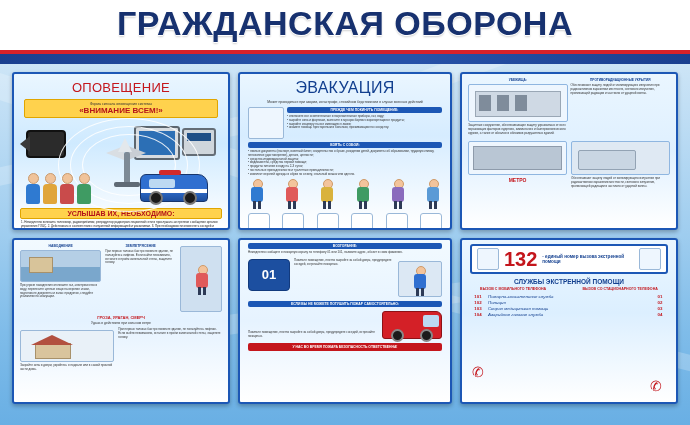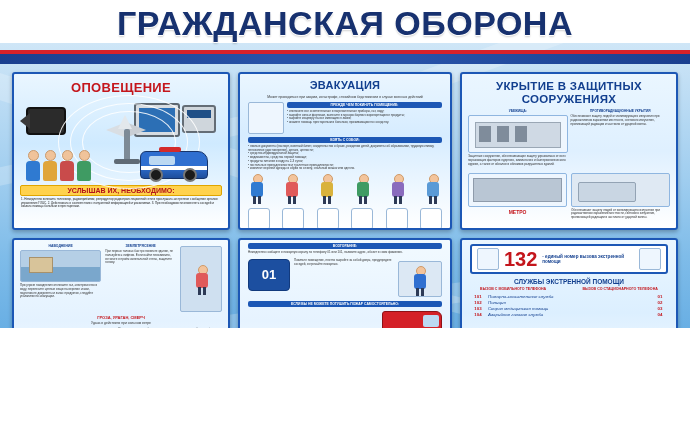--- a/index.html
+++ b/index.html
@@ -2,21 +2,21 @@
 <html><head>
 <meta charset="utf-8">
 <style>
   html,body{margin:0;padding:0;}
   body{
     width:690px;height:425px;overflow:hidden;
     font-family:"Liberation Sans", sans-serif;
     background:#ffffff;
   }
   .board{
-    position:relative;width:690px;height:328px;
+    position:relative;width:690px;height:425px;
     background:
       linear-gradient(180deg,#ffffff 0%,#ffffff 13%,#cfe6f7 13%,#bcdcf4 30%,#9fcdef 55%,#7fbce9 78%,#69afe4 100%);
     overflow:hidden;
   }
   
   .rays{position:absolute;inset:0;overflow:hidden;}
   .rays i{
     position:absolute;display:block;background:rgba(255,255,255,.22);
     transform-origin:0 0;
   }
@@ -39,21 +39,21 @@
     position:absolute;left:12px;top:72px;width:666px;height:340px;
     display:grid;grid-template-columns:218px 214px 218px;
     grid-template-rows:158px 166px;gap:8px 8px;
   }
   .panel{
     background:#ffffff;border:2px solid #1c57b5;border-radius:3px;
     box-shadow:0 2px 4px rgba(0,0,0,.28);
     position:relative;overflow:hidden;
   }
   .p-head{
-    text-align:center;font-weight:bold;color:#c4161c;
+    text-align:center;font-weight:normal;color:#c4161c;
     letter-spacing:.3px;line-height:1.05;
   }
   .p-head.blue{color:#123f8f;}
   .sub{font-size:3.4px;color:#333;text-align:center;line-height:1.25;}
   .tiny{font-size:3px;color:#333;line-height:1.25;}
   
   .p1{background:linear-gradient(180deg,#eaf6ff 0%,#cfeaff 45%,#ffffff 100%);}
   .p1 .p-head{font-size:13px;margin-top:7px;}
   .p1 .banner{
     margin:4px 10px 0;background:#ffd24d;border:1px solid #e0a500;border-radius:2px;
@@ -99,21 +99,21 @@
   .ppl{position:absolute;bottom:0;width:14px;}
   .ppl .head{width:9px;height:9px;border-radius:50%;margin:0 auto;background:#f0c39a;border:1px solid #c99a6e;}
   .ppl .body{width:14px;height:20px;border-radius:4px 4px 2px 2px;}
   .p1 .foot{
     margin:2px 6px 0;background:#ffd24d;border:1px solid #e0a500;border-radius:2px;
     text-align:center;font-size:7px;font-weight:bold;color:#b4131a;padding:1px;
   }
   .p1 .rules{margin:2px 7px 0;font-size:3px;color:#222;line-height:1.3;}
   
   .p2{background:linear-gradient(180deg,#eaf6ff 0%,#d6ecff 40%,#ffffff 100%);}
-  .p2 .p-head{font-size:11px;margin-top:6px;}
+  .p2 .p-head{font-size:16px;margin-top:6px;}
   .rowbar{
     margin:3px 8px 0;background:#1c57b5;color:#fff;font-size:3.4px;font-weight:bold;
     text-align:center;border-radius:2px;padding:1px 2px;
   }
   .p2 .figrow{display:flex;gap:3px;margin:3px 8px 0;align-items:flex-end;justify-content:space-between;}
   .fig{width:18px;height:30px;position:relative;}
   .fig .h{position:absolute;left:5px;top:0;width:8px;height:8px;border-radius:50%;background:#f3c49c;border:1px solid #cf9a68;}
   .fig .b{position:absolute;left:3px;top:8px;width:12px;height:15px;border-radius:3px;}
   .fig .l{position:absolute;left:5px;top:22px;width:3px;height:8px;background:#2d3a56;}
   .fig .r{position:absolute;right:5px;top:22px;width:3px;height:8px;background:#2d3a56;}
@@ -184,20 +184,24 @@
     <i style="left:120px;top:330px;width:520px;height:20px;transform:rotate(-8deg);"></i>
   </div>
 
   <div class="title">ГРАЖДАНСКАЯ ОБОРОНА</div>
   <div class="topband"></div>
 
   <div class="grid">
 
     <div class="panel p1">
       <div class="p-head">ОПОВЕЩЕНИЕ</div>
+      <div class="banner">
+        <div class="l1">Форма сигнала оповещения системы</div>
+        <div class="l2">«ВНИМАНИЕ ВСЕМ!»</div>
+      </div>
 
       <div class="art">
         <div class="speaker"></div>
         <div class="tv">
             <div class="scr"></div>
           </div>
         <div class="radio">
             <div class="scr"></div>
           </div>
 
@@ -329,21 +333,20 @@
 
         </div>
         <div class="ic">
           <div class="sq"></div>
 
         </div>
       </div>
     </div>
 
     <div class="panel p3">
-      <div class="p-head blue">УКРЫТИЕ В ЗАЩИТНЫХ СООРУЖЕНИЯХ</div>
 
       <div class="cols">
         <div class="col">
           <div class="colttl">УБЕЖИЩА:</div>
           <div class="imgbox">
             <div style="position:absolute;left:6px;top:6px;width:84px;height:24px;background:#cfd9e4;border:1px solid #9aa7b5;"></div>
             <div style="position:absolute;left:10px;top:10px;width:12px;height:16px;background:#7f8c9b;"></div>
             <div style="position:absolute;left:28px;top:10px;width:12px;height:16px;background:#7f8c9b;"></div>
             <div style="position:absolute;left:46px;top:10px;width:12px;height:16px;background:#7f8c9b;"></div>
           </div>

